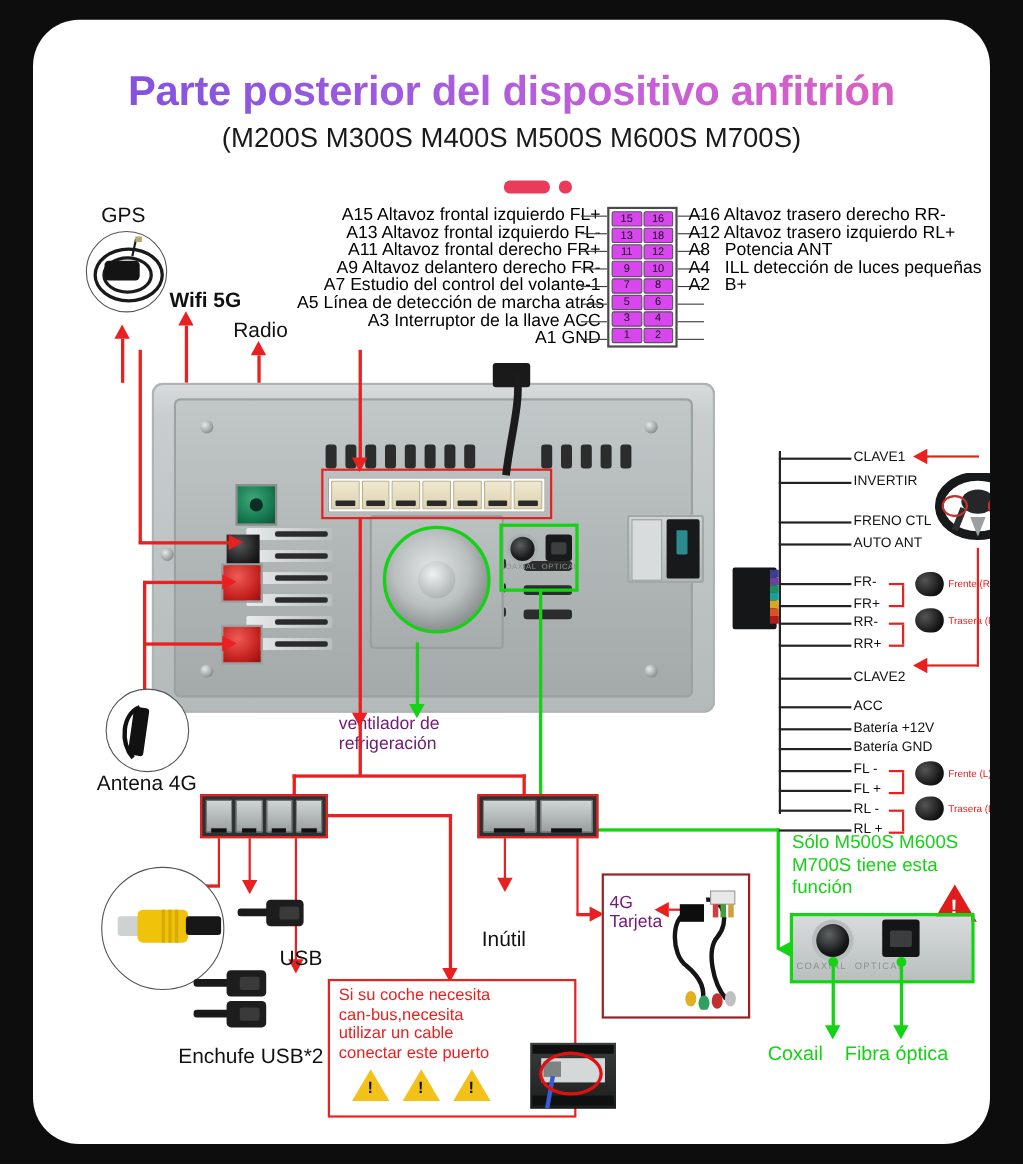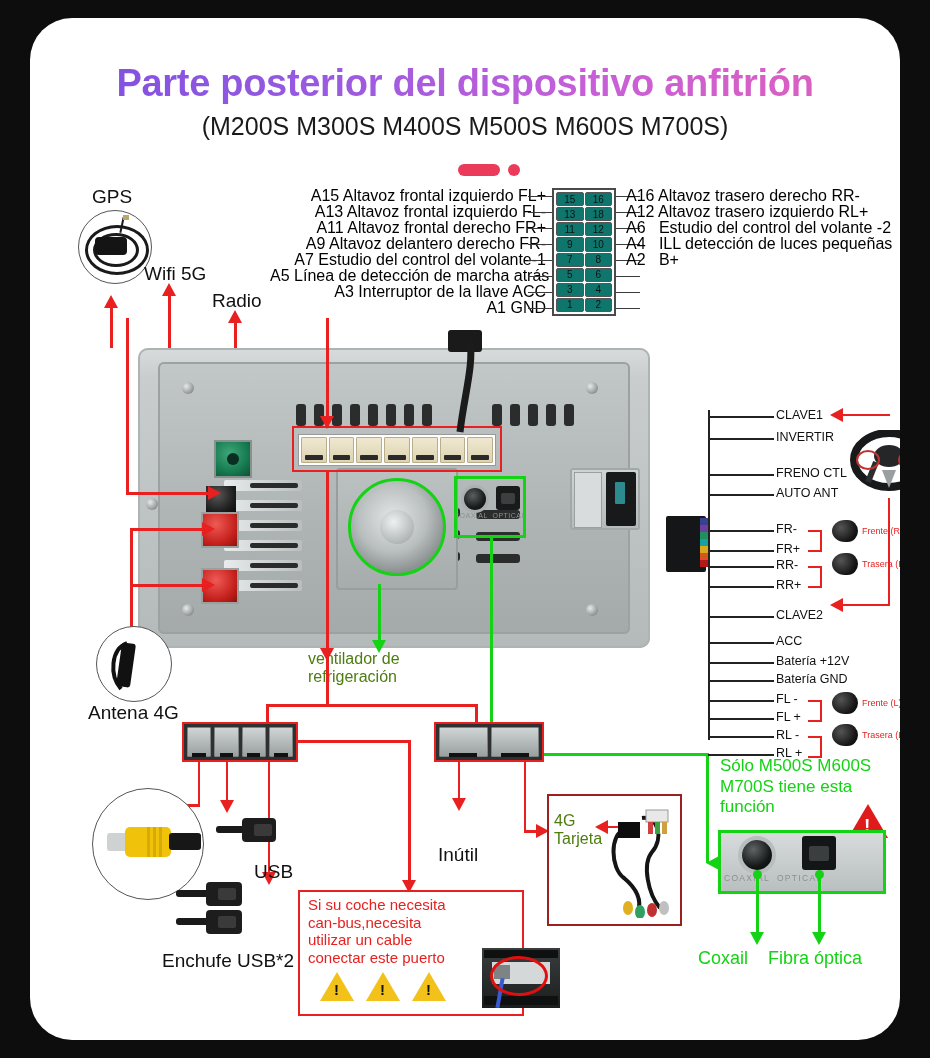--- a/index.html
+++ b/index.html
@@ -1,34 +1,34 @@
 <!DOCTYPE html>
 <html><head>
 <meta charset="utf-8">
 <style>
   html,body{margin:0;padding:0;background:#0d0d0d;}
   body{width:930px;height:1058px;font-family:"Liberation Sans",sans-serif;overflow:hidden;}
   #page{position:relative;width:930px;height:1058px;background:#0d0d0d;}
   #card{position:absolute;left:30px;top:18px;width:870px;height:1022px;background:#fff;border-radius:42px;overflow:hidden;}
   .abs{position:absolute;}
-  .t{position:absolute;white-space:pre;color:#4d7c0f;line-height:1.12;}
+  .t{position:absolute;white-space:pre;color:#701a75;line-height:1.12;}
 
   
   #title{left:0;top:44px;width:870px;text-align:center;font-size:38px;font-weight:bold;
     background:linear-gradient(90deg,#7b4fe0 0%,#9a5ae0 35%,#c85fd8 65%,#e060b8 100%);
     -webkit-background-clip:text;background-clip:text;color:transparent;-webkit-text-fill-color:transparent;
     letter-spacing:-.3px;font-family:"Liberation Sans",sans-serif;}
   #subtitle{left:0;top:94px;width:870px;text-align:center;font-size:25px;color:#1a1a1a;}
   #deco-pill{left:428px;top:146px;width:42px;height:12px;border-radius:6px;background:#ea3b5a;}
   #deco-dot{left:478px;top:146px;width:12px;height:12px;border-radius:50%;background:#ea3b5a;}
 
   
   #pingrid{left:522px;top:170px;width:64px;height:128px;border:2px solid #4a4a4a;background:#fff;
     display:grid;grid-template-columns:1fr 1fr;grid-template-rows:repeat(8,1fr);gap:1px;padding:2px;box-sizing:border-box;}
-  #pingrid .cell{border:1.5px solid #555;background:#0f766e;font-size:10px;display:flex;align-items:center;justify-content:center;color:#111;border-radius:2px;}
+  #pingrid .cell{border:1.5px solid #555;background:#d946ef;font-size:10px;display:flex;align-items:center;justify-content:center;color:#111;border-radius:2px;}
   #leftpins{left:240px;top:170px;width:276px;}
   #rightpins{left:596px;top:170px;width:290px;}
   .pinline{height:16px;line-height:16px;white-space:nowrap;overflow:visible;}
   #leftpins .pinline{text-align:right;}
 
   
   .lead{position:absolute;height:1px;background:#3a3a3a;}
 
   
   #device{left:108px;top:330px;width:512px;height:300px;
@@ -194,34 +194,34 @@
   <div class="lead" style="left:586px;top:210px;width:24px;"></div>
   <div class="lead" style="left:586px;top:226px;width:24px;"></div>
   <div class="lead" style="left:586px;top:242px;width:24px;"></div>
   <div class="lead" style="left:586px;top:258px;width:24px;"></div>
   <div class="lead" style="left:586px;top:274px;width:24px;"></div>
   <div class="lead" style="left:586px;top:290px;width:24px;"></div>
 
   <div class="abs" id="rightpins">
     <div class="pinline"><span class="code">A16</span> <span>Altavoz trasero derecho RR-</span></div>
     <div class="pinline"><span class="code">A12</span> <span>Altavoz trasero izquierdo RL+</span></div>
-    <div class="pinline"><span class="code">A6</span>&nbsp;&nbsp; <span>Estudio del control del volante -2</span></div>
+    <div class="pinline"><span class="code">A8</span>&nbsp;&nbsp; <span>Potencia ANT</span></div>
     <div class="pinline"><span class="code">A4</span>&nbsp;&nbsp; <span>ILL detección de luces pequeñas</span></div>
     <div class="pinline"><span class="code">A2</span>&nbsp;&nbsp; <span>B+</span></div>
   </div>
 
   <div class="lbl" style="left:62px;top:168px;">GPS</div>
   <div class="bubble" style="left:48px;top:192px;width:72px;height:72px;">
     <div class="abs" style="left:6px;top:14px;width:58px;height:44px;border:3px solid #1a1a1a;border-radius:50%;"></div>
     <div class="abs" style="left:14px;top:22px;width:40px;height:28px;border:3px solid #1a1a1a;border-radius:50%;"></div>
     <div class="abs" style="left:16px;top:26px;width:32px;height:18px;background:#141414;border-radius:4px;"></div>
     <div class="abs" style="left:42px;top:6px;width:2px;height:16px;background:#1a1a1a;transform:rotate(12deg);"></div>
     <div class="abs" style="left:44px;top:4px;width:6px;height:5px;background:#b9a86a;"></div>
   </div>
-  <div class="lbl" style="left:114px;top:245px;">Wifi 5G</div>
+  <div class="lbl" style="left:124px;top:245px;font-weight:bold;">Wifi 5G</div>
   <div class="lbl" style="left:182px;top:272px;">Radio</div>
 
   <div class="ln" style="left:80px;top:290px;width:3px;height:40px;"></div>
   <div class="arw arw-up" style="left:74px;top:277px;"></div>
   <div class="ln" style="left:138px;top:278px;width:3px;height:52px;"></div>
   <div class="arw arw-up" style="left:132px;top:265px;"></div>
   <div class="ln" style="left:204px;top:305px;width:3px;height:128px;"></div>
   <div class="arw arw-up" style="left:198px;top:292px;"></div>
 
   <div class="abs" id="device">

